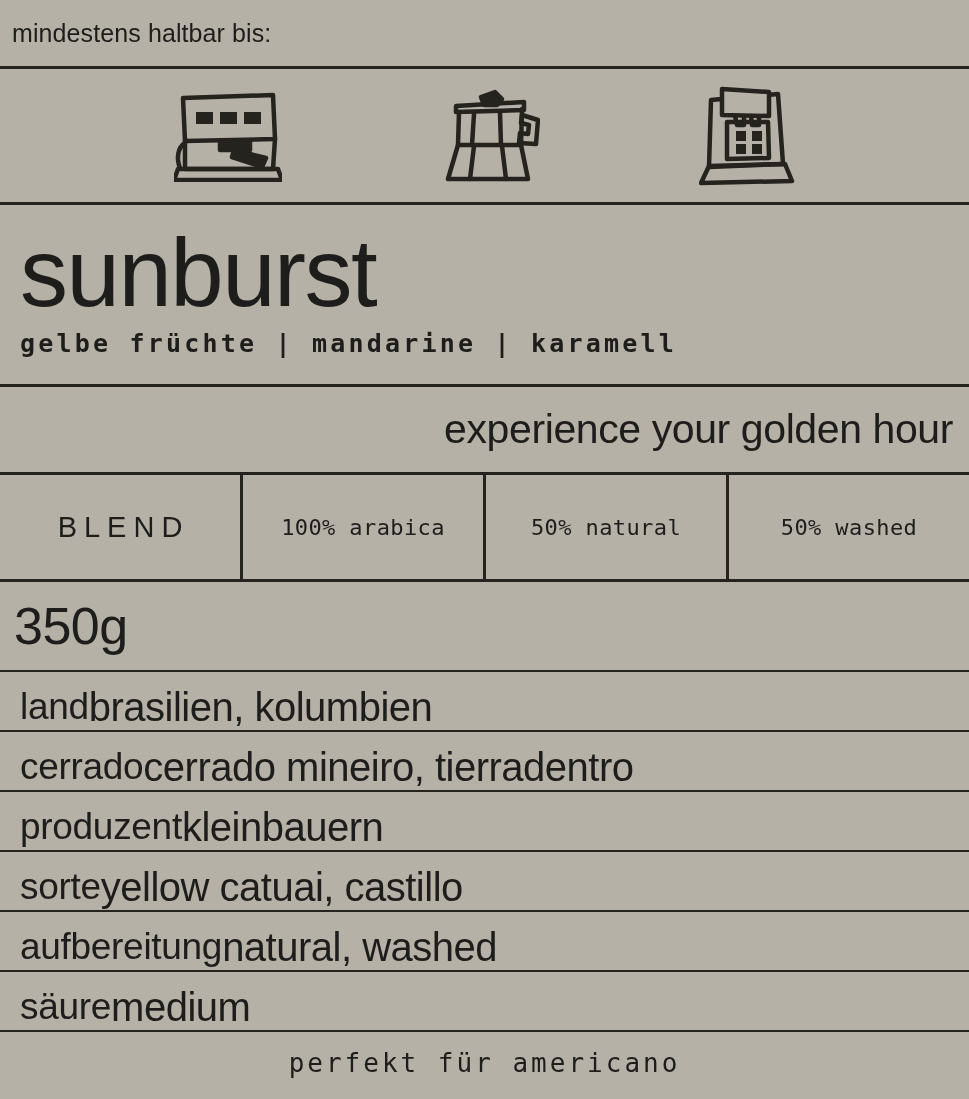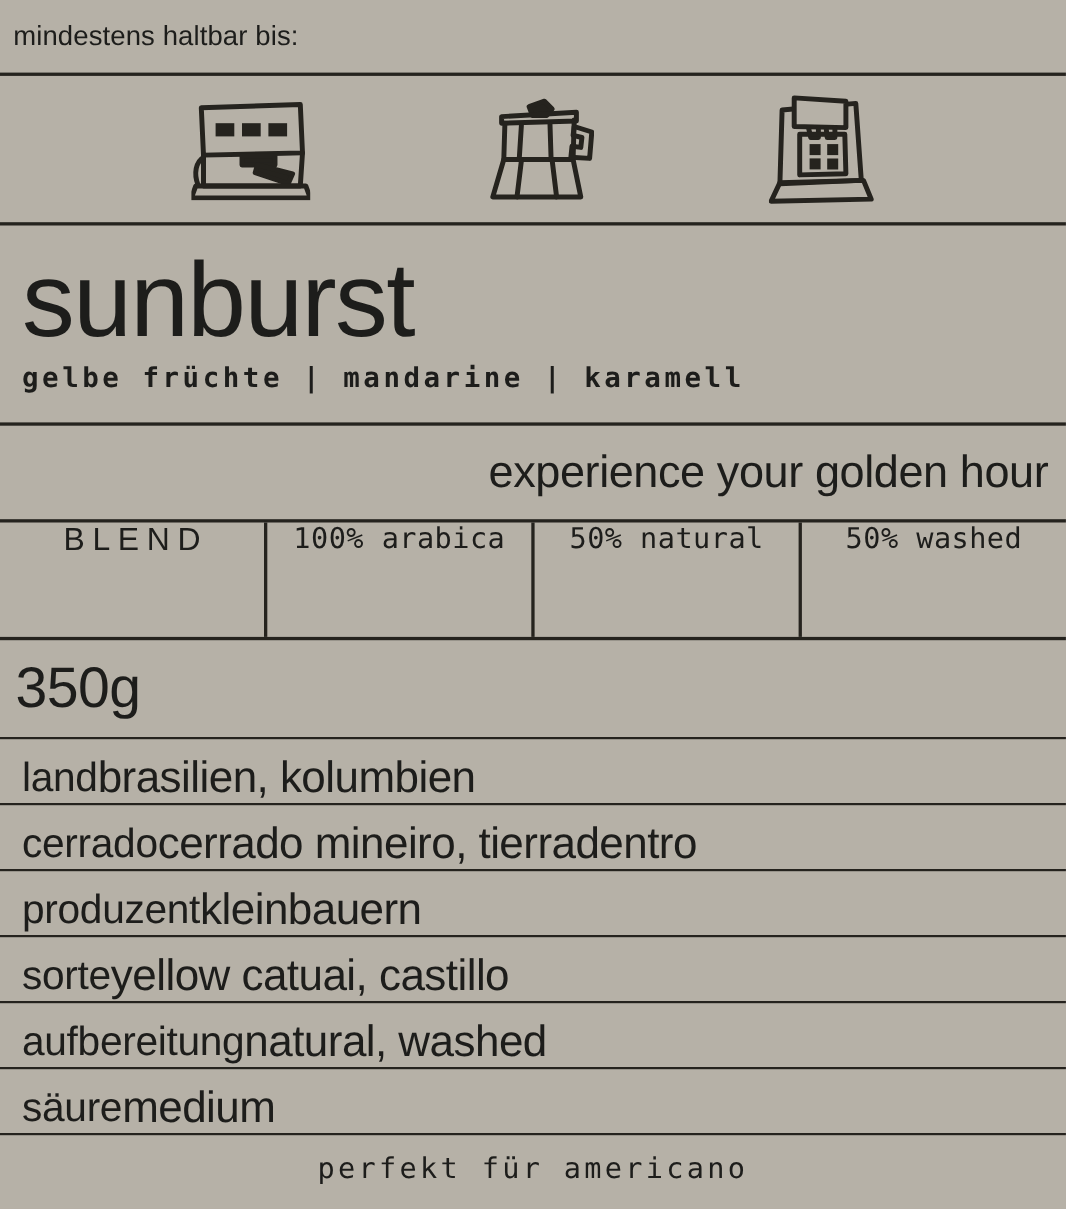--- a/index.html
+++ b/index.html
@@ -104,35 +104,36 @@
 
   
   .blendrow {
     height: 104px;
     display: flex;
     align-items: stretch;
   }
   .blendcell {
     flex: 1 1 0;
     display: flex;
+    align-items: center;
     justify-content: center;
     box-sizing: border-box;
   }
   .blendcell + .blendcell {
     border-left: 3px solid #25231e;
   }
   .blend-label {
     font-size: 29px;
     letter-spacing: 7px;
     padding-left: 7px;
     color: #1d1d1b;
   }
   .blend-value {
     font-family: "DejaVu Sans Mono", monospace;
-    font-size: 26px;
+    font-size: 22px;
     letter-spacing: 0.4px;
     color: #1d1d1b;
   }
 
   
   .weightrow {
     height: 88px;
     display: flex;
     align-items: center;
     padding-left: 14px;

